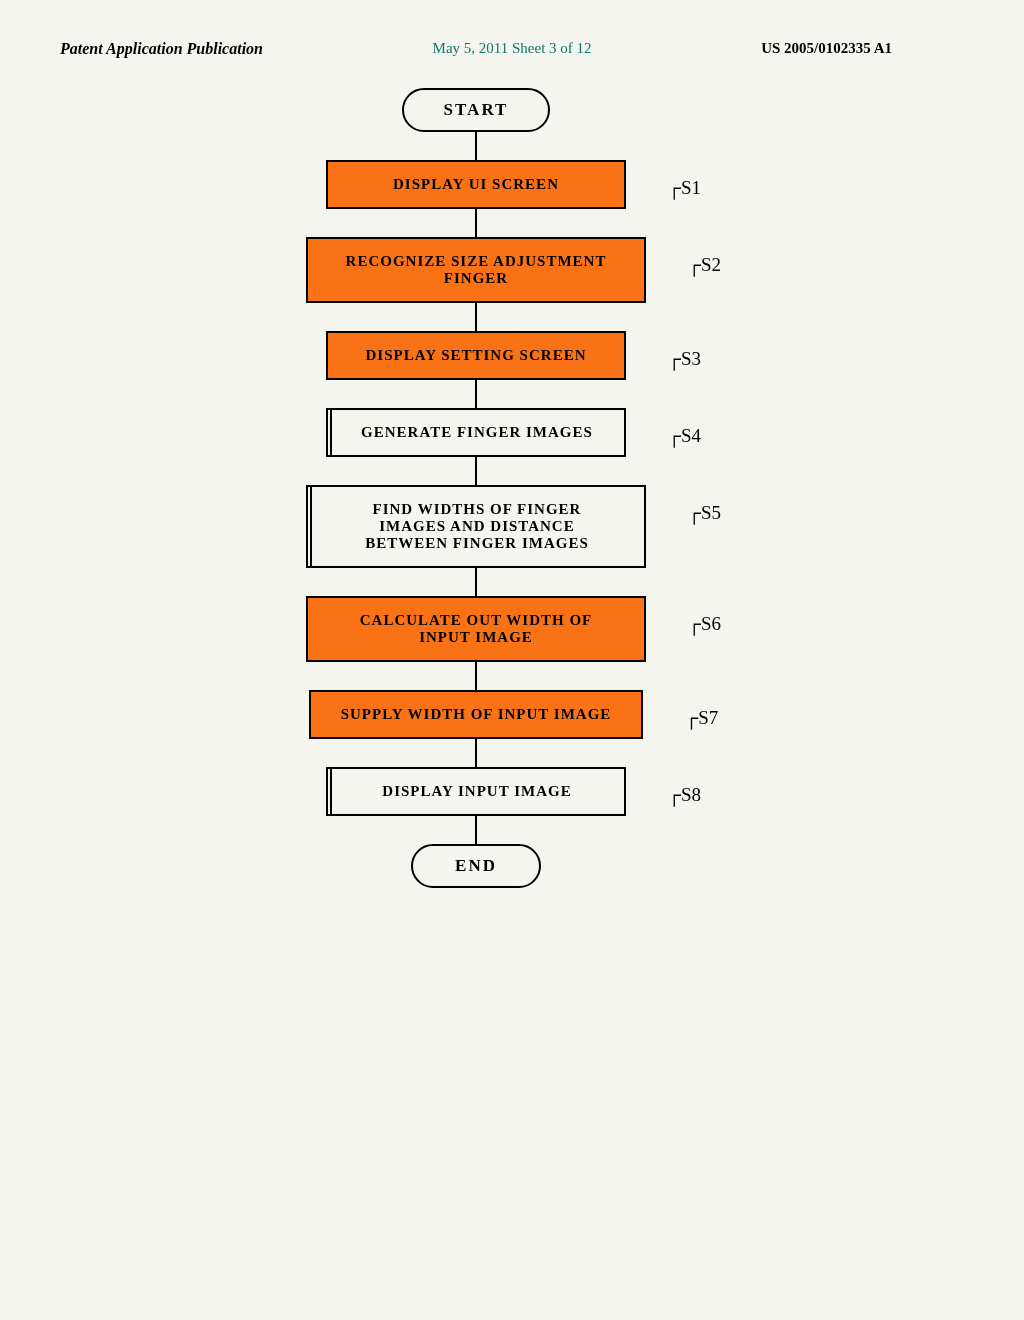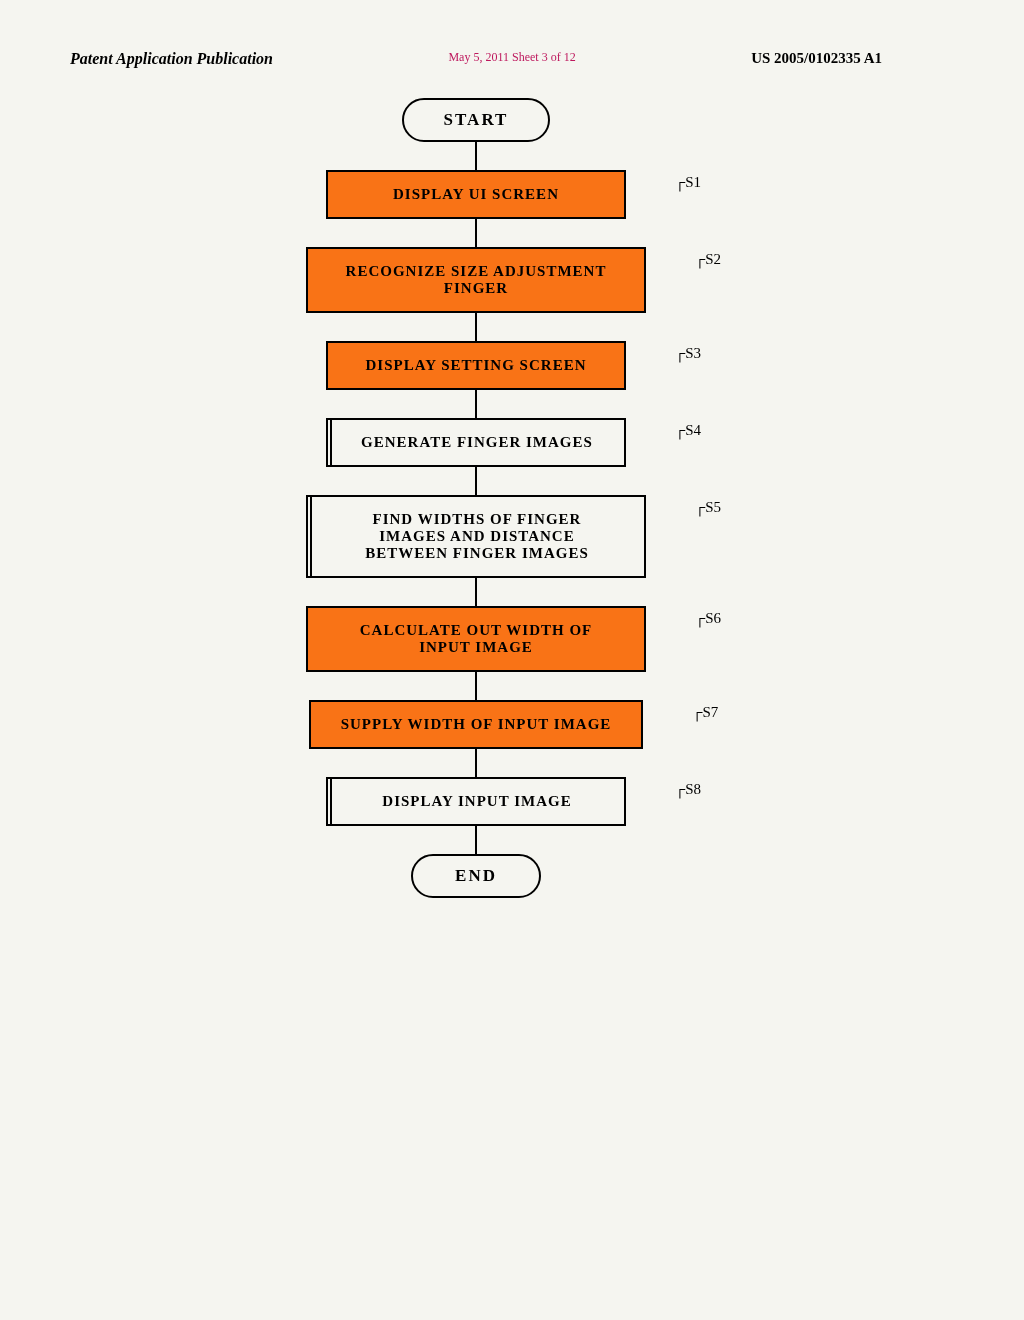--- a/index.html
+++ b/index.html
@@ -8,42 +8,42 @@
       font-family: 'Times New Roman', Times, serif;
       width: 1024px;
       min-height: 1320px;
       position: relative;
     }
 
     .page {
       width: 952px;
       min-height: 1320px;
       background: #f5f5f0;
-      padding: 10px;
+      padding: 0;
       position: relative;
     }
 
     .header {
       display: flex;
       justify-content: space-between;
       align-items: flex-start;
       padding: 40px 60px 20px 60px;
       border-bottom: none;
     }
 
     .header-left {
       font-size: 16px;
       font-weight: bold;
       font-style: italic;
       color: #000;
     }
 
     .header-center {
-      font-size: 12px;
-      color: #be185d;
+      font-size: 15px;
+      color: #0f766e;
       text-align: center;
     }
 
     .header-right {
       font-size: 15px;
       color: #000;
       font-weight: bold;
     }
 
     .figure-label {
@@ -136,24 +136,24 @@
 
     .box-wrapper {
       position: relative;
       display: flex;
       align-items: center;
       justify-content: center;
     }
 
     .step-label-r {
       position: absolute;
-      font-size: 15px;
+      font-size: 19px;
       color: #000;
       right: -75px;
-      top: 4px;
+      top: 17px;
     }
   </style>
 </head>
 <body>
 
 <div class="page">
 
   <div class="header">
     <div class="header-left">Patent Application Publication</div>
     <div class="header-center">May 5, 2011   Sheet 3 of 12</div>

